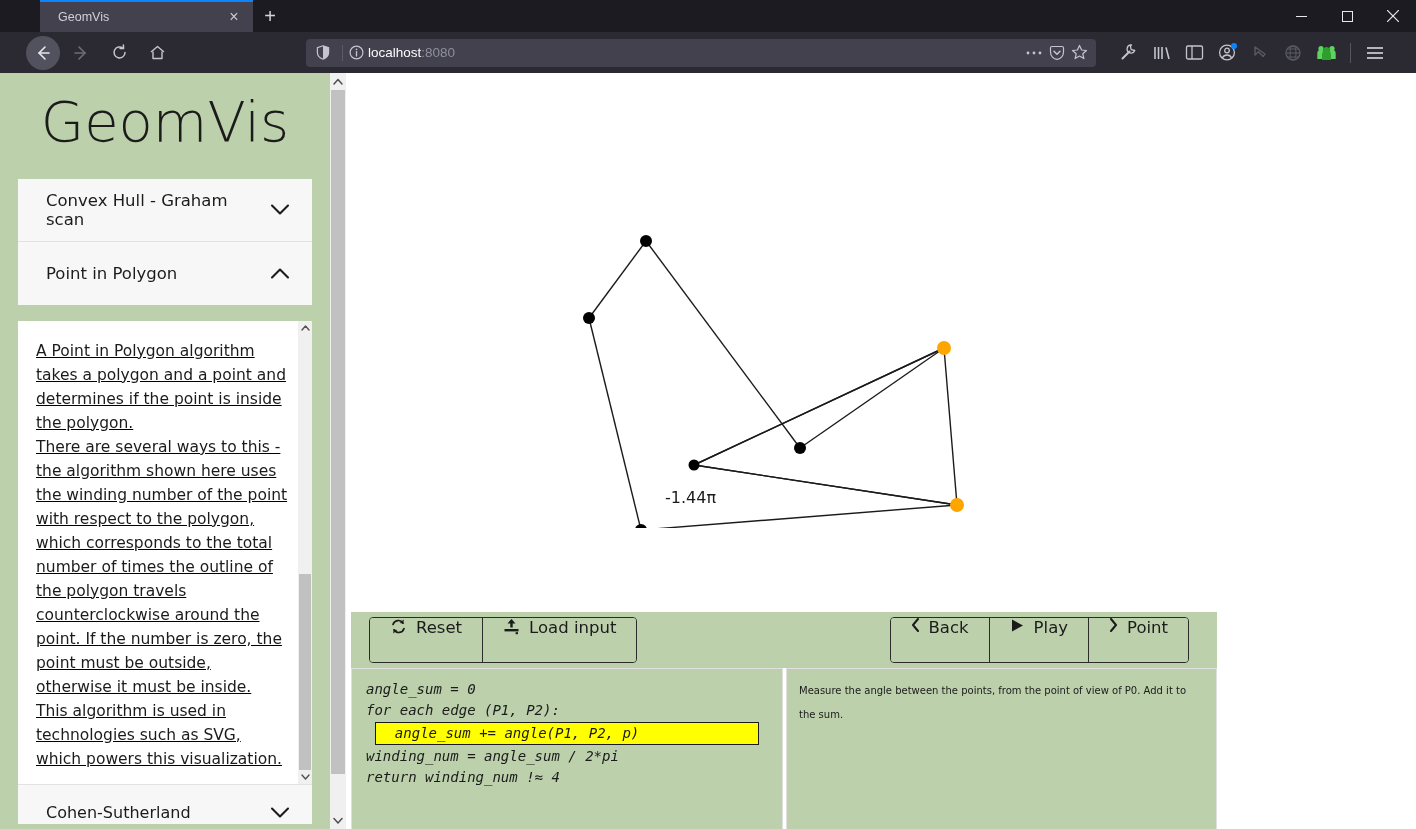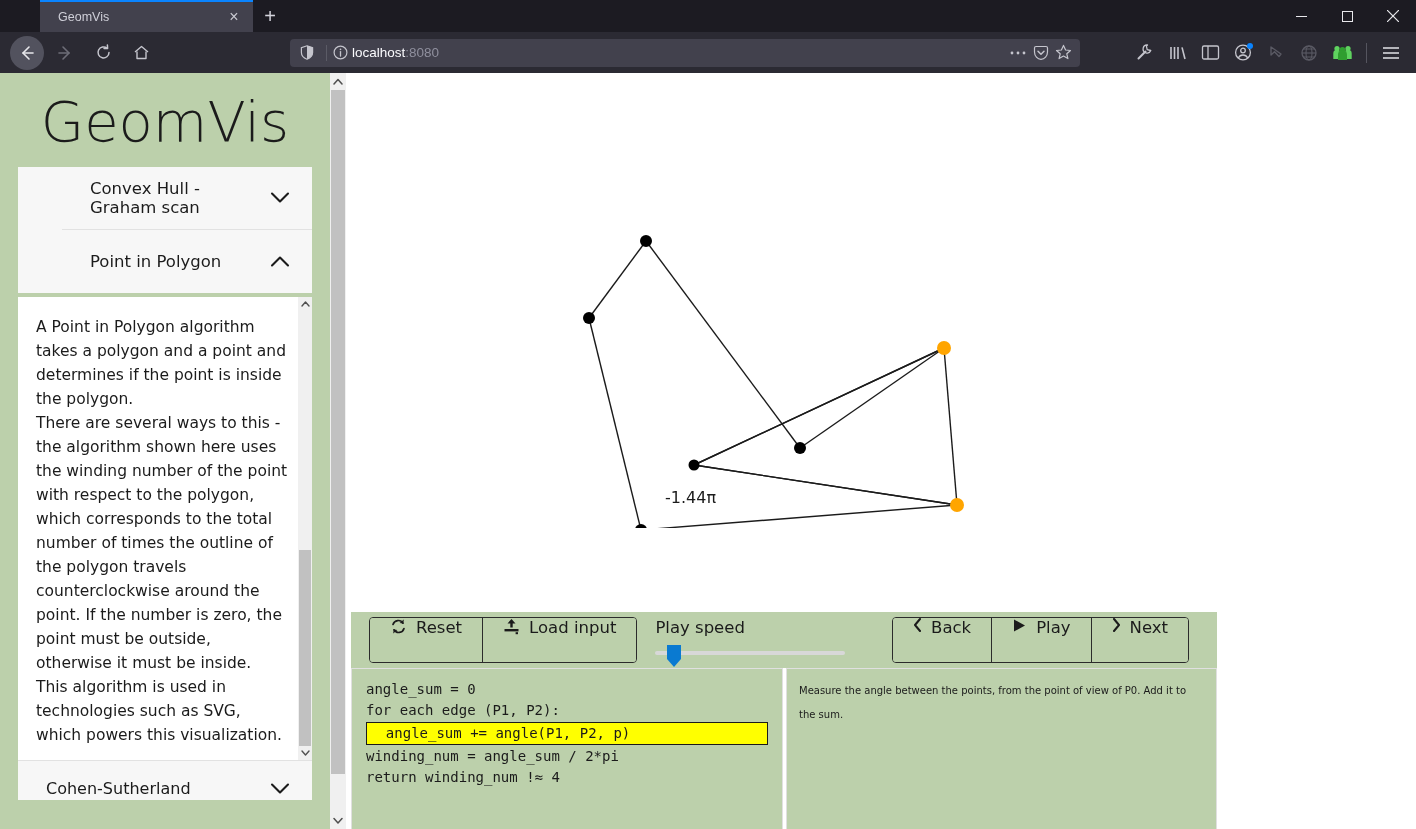--- a/index.html
+++ b/index.html
@@ -55,21 +55,21 @@
   .winbtn {
     width: 46px; height: 32px;
     display: flex; align-items: center; justify-content: center;
     color: #e8e8ec; font-size: 13px; cursor: pointer;
   }
   .winbtn svg { display:block; }
 
   .navbar {
     height: 41px; background: #2b2a33;
     display: flex; align-items: center;
-    padding: 0 6px;
+    padding: 0 22px;
     flex: 0 0 41px;
   }
   .navbtn {
     width: 34px; height: 34px; border-radius: 50%;
     display: flex; align-items: center; justify-content: center;
     margin: 0 2px; cursor: pointer;
   }
   .navbtn.back { background: #52525e; margin-left: 4px; }
   .navbtn svg { display: block; }
   .urlbar {
@@ -122,23 +122,22 @@
     font-family: "DejaVu Sans", sans-serif;
     font-weight: 300;
     font-size: 56px;
     color: #1b1b1b;
     text-align: center;
     padding: 18px 0 10px 0;
     letter-spacing: 0px;
     line-height: 1.1;
   }
   .acc-wrap {
-    margin: 4px 18px;
+    margin: 16px 18px;
     background: #f7f7f7;
-    padding-left: 44px;
   }
   .acc-header {
     height: 63px;
     display: flex; align-items: center;
     padding: 0 22px 0 28px;
     background: #f7f7f7;
     border-bottom: 1px solid #e2e2e2;
     cursor: pointer;
   }
   .acc-header .label {
@@ -146,20 +145,21 @@
     font-family: "DejaVu Sans", sans-serif;
   }
   .acc-header .chev { color: #1b1b1b; display:flex; }
 
   .acc-body {
     margin: 0 18px;
     background: #ffffff;
     position: relative;
     height: 463px;
     overflow: hidden;
+    text-decoration: underline;
   }
   .acc-body-inner {
     padding: 18px 22px 0 18px;
   }
   .desc {
     font-size: 15.5px; line-height: 24px; color: #1b1b1b;
     font-family: "DejaVu Sans", sans-serif;
     white-space: pre-line;
     width: 252px;
   }
@@ -312,27 +312,28 @@
   #expl-panel {
     width: 431px;
     padding: 10px 12px;
   }
   .codeline {
     font-family: "DejaVu Sans Mono", monospace;
     font-size: 14px;
     line-height: 21px;
     color: #1b1b1b;
     white-space: pre;
+    font-style: italic;
   }
   .codeline.hl {
     background: #ffff00;
     border: 1px solid #1b1b1b;
     display: block;
     padding: 0 2px;
-    margin: 1px 0;
+    margin: 1px 9px;
   }
   .expl-text {
     font-family: "DejaVu Sans", sans-serif;
     font-size: 10px;
     line-height: 24px;
     color: #1b1b1b;
   }
 </style>
 </head>
 <body>
@@ -618,25 +619,20 @@
               <svg width="17" height="17" viewBox="0 0 17 17">
                   <path d="M8.5 1 L12.5 5.4 L9.7 5.4 L9.7 9.4 L7.3 9.4 L7.3 5.4 L4.5 5.4 Z" fill="#1b1b1b"></path>
                   <rect x="1.5" y="11" width="14" height="2.4" fill="#1b1b1b"></rect>
                   <rect x="12.6" y="14.2" width="2.4" height="2" fill="#1b1b1b"></rect>
                 </svg>
             </span>
             <span>Load input</span>
           </button>
         </div>
 
-        <div class="speed-wrap">
-          <div class="speed-label">Play speed</div>
-          <div class="speed-track"></div>
-          <div class="speed-thumb"></div>
-        </div>
 
         <div class="btn-group right">
           <button class="btn">
             <span>
               <svg width="9" height="14" viewBox="0 0 9 14">
                   <path d="M7 1 L2 7 L7 13" fill="none" stroke="#1b1b1b" stroke-width="2" stroke-linecap="round" stroke-linejoin="round"></path>
                 </svg>
             </span>
             <span>Back</span>
           </button>
@@ -647,21 +643,21 @@
                 </svg>
             </span>
             <span>Play</span>
           </button>
           <button class="btn">
             <span>
               <svg width="9" height="14" viewBox="0 0 9 14">
                   <path d="M2 1 L7 7 L2 13" fill="none" stroke="#1b1b1b" stroke-width="2" stroke-linecap="round" stroke-linejoin="round"></path>
                 </svg>
             </span>
-            <span>Next</span>
+            <span>Point</span>
           </button>
         </div>
       </div>
 
       <div id="panels">
         <div class="panel" id="code-panel">
           <div class="codeline">angle_sum = 0</div>
           <div class="codeline">for each edge (P1, P2):</div>
           <div class="codeline hl">  angle_sum += angle(P1, P2, p)</div>
           <div class="codeline">winding_num = angle_sum / 2*pi</div>

